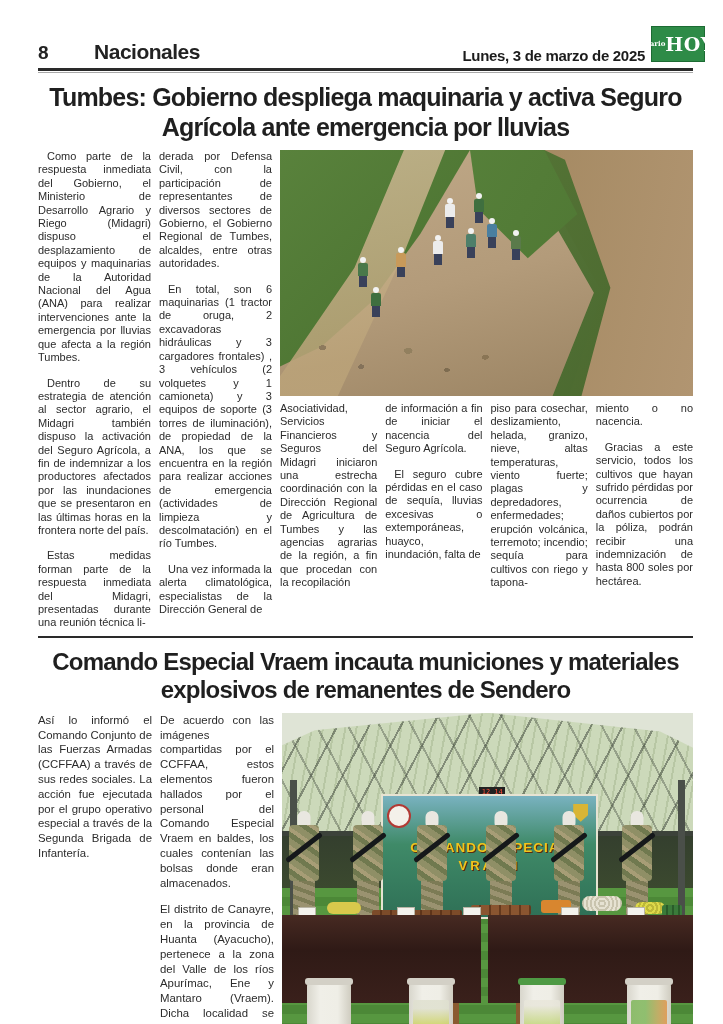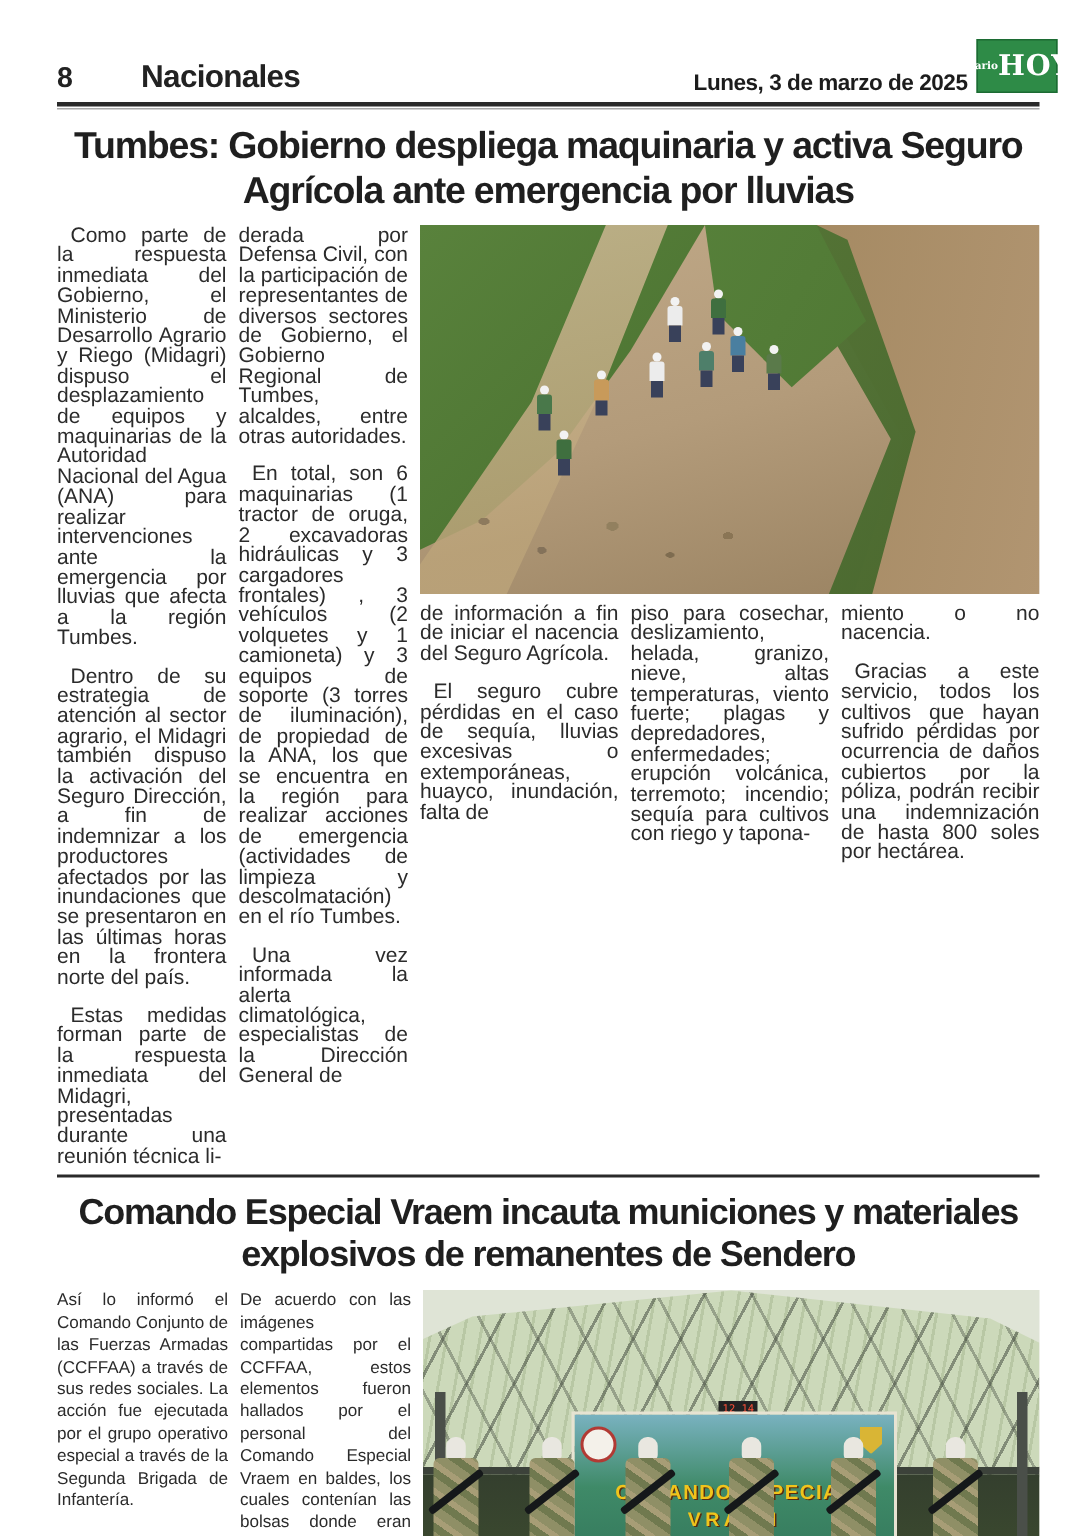--- a/index.html
+++ b/index.html
@@ -20,21 +20,21 @@
   .hdr-rule2{height:1px;background:#a9a9a9;margin-top:1px;}
 
   
   .headline{font-weight:bold;text-align:center;color:#1f1f1f;letter-spacing:-.8px;}
   .h1a{font-size:25px;line-height:30px;margin:9px 0 8px 0;}
   .h2a{font-size:24px;line-height:28px;margin:10px 6px 9px 6px;}
 
   
   .row{display:flex;gap:8px;}
   .col{text-align:justify;color:#2b2b2b;}
-  .a1 .col{font-size:14px;line-height:13.4px;}
+  .a1 .col{font-size:11px;line-height:13.4px;}
   .a1 .ncol{flex:0 0 113px;}
   .a2 .col{font-size:11.4px;line-height:14.8px;}
   .a2 .ncol{flex:0 0 114px;}
   .col p{margin:0 0 12px 0;}
   .col p.ind{text-indent:9px;}
   .col p:last-child{margin-bottom:0;}
   .rightblock{flex:1;display:flex;flex-direction:column;}
   .subrow{display:flex;gap:8px;margin-top:6px;}
   .subrow .col{flex:1;}
   .thin-rule{height:2px;background:#2a2a2a;margin-top:6px;}
@@ -123,21 +123,21 @@
       <span class="date">Lunes, 3 de marzo de 2025</span>
     </div>
     <div class="hdr-rule"></div>
     <div class="hdr-rule2"></div>
 
     <div class="headline h1a">Tumbes: Gobierno despliega maquinaria y activa Seguro Agrícola ante emergencia por lluvias</div>
 
     <div class="row a1">
       <div class="col ncol">
         <p class="ind">Como parte de la respuesta inmediata del Gobierno, el Ministerio de Desarrollo Agrario y Riego (Midagri) dispuso el desplazamiento de equipos y maquinarias de la Autoridad Nacional del Agua (ANA) para realizar intervenciones ante la emergencia por lluvias que afecta a la región Tumbes.</p>
-        <p class="ind">Dentro de su estrategia de atención al sector agrario, el Midagri también dispuso la activación del Seguro Dirección, a fin de indemnizar a los productores afectados por las inundaciones que se presentaron en las últimas horas en la frontera norte del país.</p>
+        <p class="ind">Dentro de su estrategia de atención al sector agrario, el Midagri también dispuso la activación del Seguro Agrícola, a fin de indemnizar a los productores afectados por las inundaciones que se presentaron en las últimas horas en la frontera norte del país.</p>
         <p class="ind">Estas medidas forman parte de la respuesta inmediata del Midagri, presentadas durante una reunión técnica li-</p>
       </div>
       <div class="col ncol">
         <p>derada por Defensa Civil, con la participación de representantes de diversos sectores de Gobierno, el Gobierno Regional de Tumbes, alcaldes, entre otras autoridades.</p>
         <p class="ind">En total, son 6 maquinarias (1 tractor de oruga, 2 excavadoras hidráulicas y 3 cargadores frontales) , 3 vehículos (2 volquetes y 1 camioneta) y 3 equipos de soporte (3 torres de iluminación), de propiedad de la ANA, los que se encuentra en la región para realizar acciones de emergencia (actividades de limpieza y descolmatación) en el río Tumbes.</p>
         <p class="ind">Una vez informada la alerta climatológica, especialistas de la Dirección General de</p>
       </div>
       <div class="rightblock">
 
         <div class="photo1">
@@ -180,20 +180,23 @@
               <div class="torso" style="background:#ececec;"></div>
               <div class="legs"></div>
             </div>
           <div class="ppl" style="left:47%;top:20%;">
               <div class="torso" style="background:#3f6f3f;"></div>
               <div class="legs"></div>
             </div>
         </div>
 
         <div class="subrow">
+          <div class="col">
+            <p>Asociatividad, Servicios Financieros y Seguros del Midagri iniciaron una estrecha coordinación con la Dirección Regional de Agricultura de Tumbes y las agencias agrarias de la región, a fin que procedan con la recopilación</p>
+          </div>
           <div class="col">
             <p>de información a fin de iniciar el nacencia del Seguro Agrícola.</p>
             <p class="ind">El seguro cubre pérdidas en el caso de sequía, lluvias excesivas o extemporáneas, huayco, inundación, falta de</p>
           </div>
           <div class="col">
             <p>piso para cosechar, deslizamiento, helada, granizo, nieve, altas temperaturas, viento fuerte; plagas y depredadores, enfermedades; erupción volcánica, terremoto; incendio; sequía para cultivos con riego y tapona-</p>
           </div>
           <div class="col">
             <p>miento o no nacencia.</p>
             <p class="ind">Gracias a este servicio, todos los cultivos que hayan sufrido pérdidas por ocurrencia de daños cubiertos por la póliza, podrán recibir una indemnización de hasta 800 soles por hectárea.</p>

